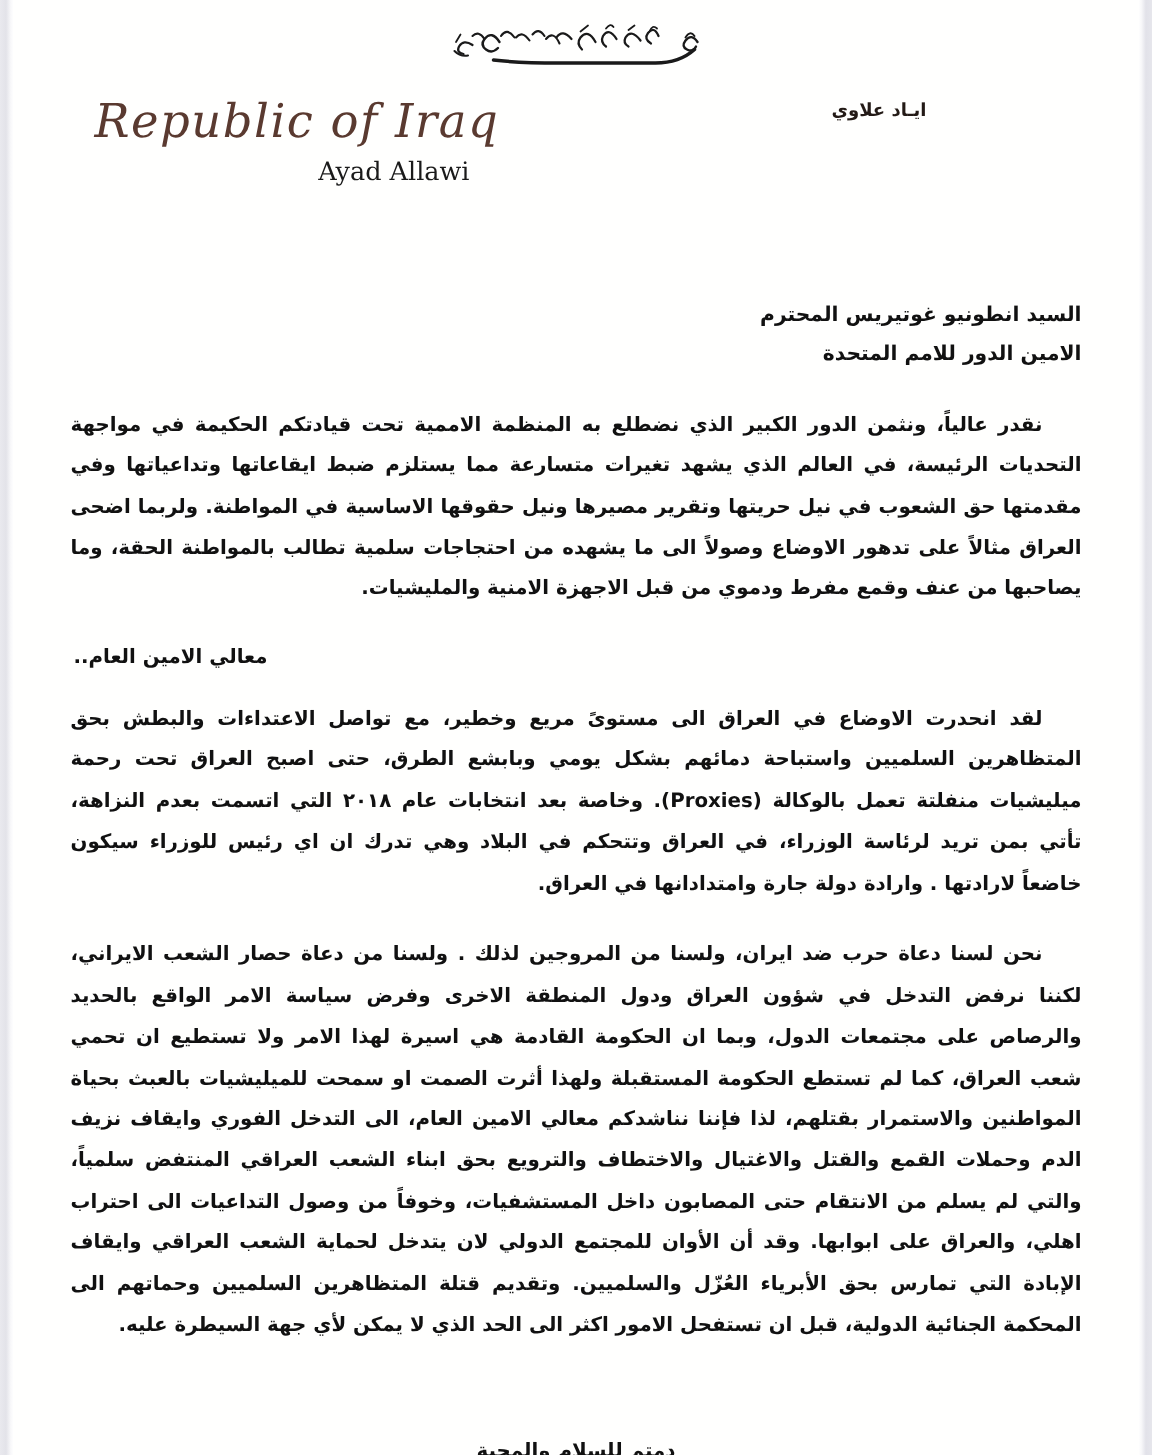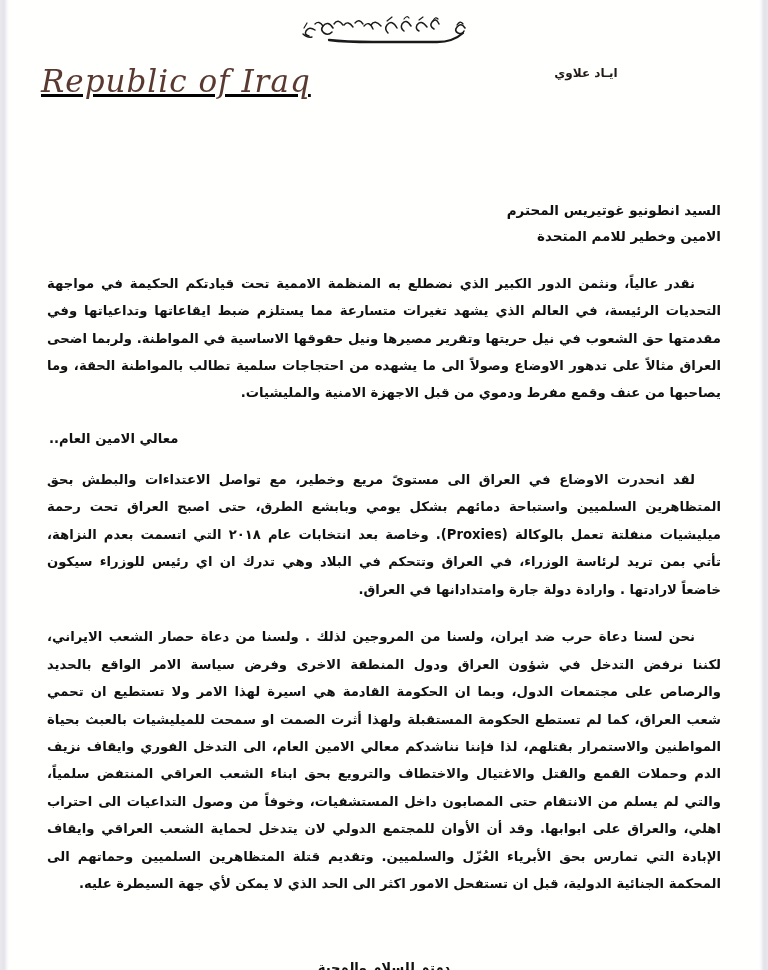--- a/index.html
+++ b/index.html
@@ -49,25 +49,24 @@
     height: 44px;
   }
   .basmala svg { display: inline-block; }
 
   .letterhead {
     position: relative;
     height: 105px;
   }
   .lh-left {
     position: absolute;
-    left: 32px;
+    left: 54px;
     top: 6px;
     text-align: right;
     width: 250px;
-    text-decoration: underline;
   }
   .lh-en-title {
     font-family: "DejaVu Serif", "Liberation Serif", serif;
     font-style: italic;
     font-size: 31px;
     color: #5a3a30;
     letter-spacing: 1px;
     line-height: 1.15;
     white-space: nowrap;
   }
@@ -176,31 +175,32 @@
           <path d="M26 16 q-6 -4 -9 1 q-2 4 3 5" stroke-width="1.5"></path>
           <path d="M18 9 l-3 5" stroke-width="1.2"></path>
           <path d="M14 20 q4 4 9 3" stroke-width="1.4"></path>
         </g>
       </svg>
     </div>
 
     <div class="letterhead">
       <div class="lh-left">
         <div class="lh-en-title">Republic of Iraq</div>
+        <div class="lh-en-name">Ayad Allawi</div>
       </div>
       <div class="lh-right">
         <div class="lh-ar-name">ايـاد علاوي</div>
       </div>
     </div>
 
     <div class="body-area">
 
       <div class="addressee">
         <div>السيد انطونيو غوتيريس المحترم</div>
-        <div>الامين وخطير للامم المتحدة</div>
+        <div>الامين الدور للامم المتحدة</div>
       </div>
 
       <div class="para para-last-left">نقدر عالياً، ونثمن الدور الكبير الذي نضطلع به المنظمة الاممية تحت قيادتكم الحكيمة في مواجهة التحديات الرئيسة، في العالم الذي يشهد تغيرات متسارعة مما يستلزم ضبط ايقاعاتها وتداعياتها وفي مقدمتها حق الشعوب في نيل حريتها وتقرير مصيرها ونيل حقوقها الاساسية في المواطنة. ولربما اضحى العراق مثالاً على تدهور الاوضاع وصولاً الى ما يشهده من احتجاجات سلمية تطالب بالمواطنة الحقة، وما يصاحبها من عنف وقمع مفرط ودموي من قبل الاجهزة الامنية والمليشيات.</div>
 
       <div class="salutation">معالي الامين العام..</div>
 
       <div class="para para-last-left">لقد انحدرت الاوضاع في العراق الى مستوىً مريع وخطير، مع تواصل الاعتداءات والبطش بحق المتظاهرين السلميين واستباحة دمائهم بشكل يومي وبابشع الطرق، حتى اصبح العراق تحت رحمة ميليشيات منفلتة تعمل بالوكالة (Proxies). وخاصة بعد انتخابات عام ٢٠١٨ التي اتسمت بعدم النزاهة، تأتي بمن تريد لرئاسة الوزراء، في العراق وتتحكم في البلاد وهي تدرك ان اي رئيس للوزراء سيكون خاضعاً لارادتها . وارادة دولة جارة وامتدادانها في العراق.</div>
 
       <div class="para para-last-left">نحن لسنا دعاة حرب ضد ايران، ولسنا من المروجين لذلك . ولسنا من دعاة حصار الشعب الايراني، لكننا نرفض التدخل في شؤون العراق ودول المنطقة الاخرى وفرض سياسة الامر الواقع بالحديد والرصاص على مجتمعات الدول، وبما ان الحكومة القادمة هي اسيرة لهذا الامر ولا تستطيع ان تحمي شعب العراق، كما لم تستطع الحكومة المستقبلة ولهذا أثرت الصمت او سمحت للميليشيات بالعبث بحياة المواطنين والاستمرار بقتلهم، لذا فإننا نناشدكم معالي الامين العام، الى التدخل الفوري وايقاف نزيف الدم وحملات القمع والقتل والاغتيال والاختطاف والترويع بحق ابناء الشعب العراقي المنتفض سلمياً، والتي لم يسلم من الانتقام حتى المصابون داخل المستشفيات، وخوفاً من وصول التداعيات الى احتراب اهلي، والعراق على ابوابها. وقد أن الأوان للمجتمع الدولي لان يتدخل لحماية الشعب العراقي وايقاف الإبادة التي تمارس بحق الأبرياء العُزّل والسلميين. وتقديم قتلة المتظاهرين السلميين وحماتهم الى المحكمة الجنائية الدولية، قبل ان تستفحل الامور اكثر الى الحد الذي لا يمكن لأي جهة السيطرة عليه.</div>
 

